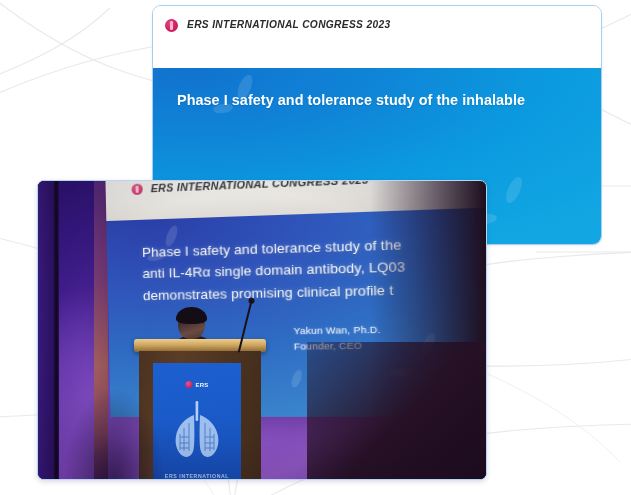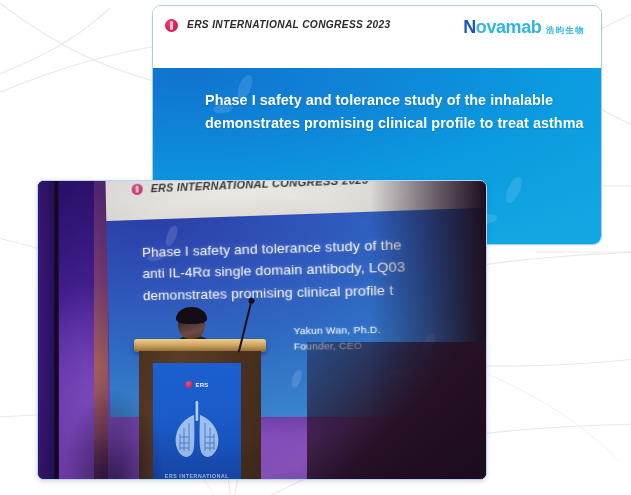--- a/index.html
+++ b/index.html
@@ -106,21 +106,20 @@
     color: #38b6df;
     white-space: nowrap;
   }
 
   .slide-body {
     position: relative;
     height: 176px;
     background:
       radial-gradient(130% 115% at 8% 2%, #1173cf 0%, #0f86d8 34%, #0b9adf 62%, #12a7e3 100%);
     overflow: hidden;
-    padding-left: 28px;
   }
   .slide-body .blob {
     position: absolute;
     border-radius: 50%;
     background: rgba(255,255,255,.12);
     pointer-events: none;
   }
   .slide-body .blob.b1 { width: 12px; height: 26px; left: 86px;  top: 6px;   transform: rotate(22deg); }
   .slide-body .blob.b2 { width: 20px; height: 9px;  left: 60px;  top: 36px;  transform: rotate(-8deg); }
   .slide-body .blob.b3 { width: 12px; height: 28px; left: 355px; top: 108px; transform: rotate(24deg); }
@@ -469,36 +468,31 @@
 
   <div id="slide-card">
 
     <div class="slide-header">
       <span class="ers-logo">
         <span class="disc"></span>
           <span class="bar"></span>
       </span>
       <span class="slide-header-title">ERS INTERNATIONAL CONGRESS 2023</span>
 
-      <span class="novamab-logo">
-        <span class="novamab-wordmark"><span class="nv-n">N</span><span class="nv-o">o</span><span class="nv-rest">vamab</span></span>
-        <span class="novamab-cn">浩昀生物</span>
-      </span>
     </div>
 
     <div class="slide-body">
       <span class="blob b1"></span>
       <span class="blob b2"></span>
       <span class="blob b3"></span>
       <span class="blob b4"></span>
       <span class="blob b5"></span>
 
       <div class="slide-title">
         <div>Phase I safety and tolerance study of the inhalable</div>
-        <div>demonstrates promising clinical profile to treat asthma</div>
       </div>
     </div>
   </div>
 
   <div id="photo">
     <div class="photo-inner">
 
       <div class="wall"></div>
       <div class="wall-glow"></div>
       <div class="pillar2"></div>

